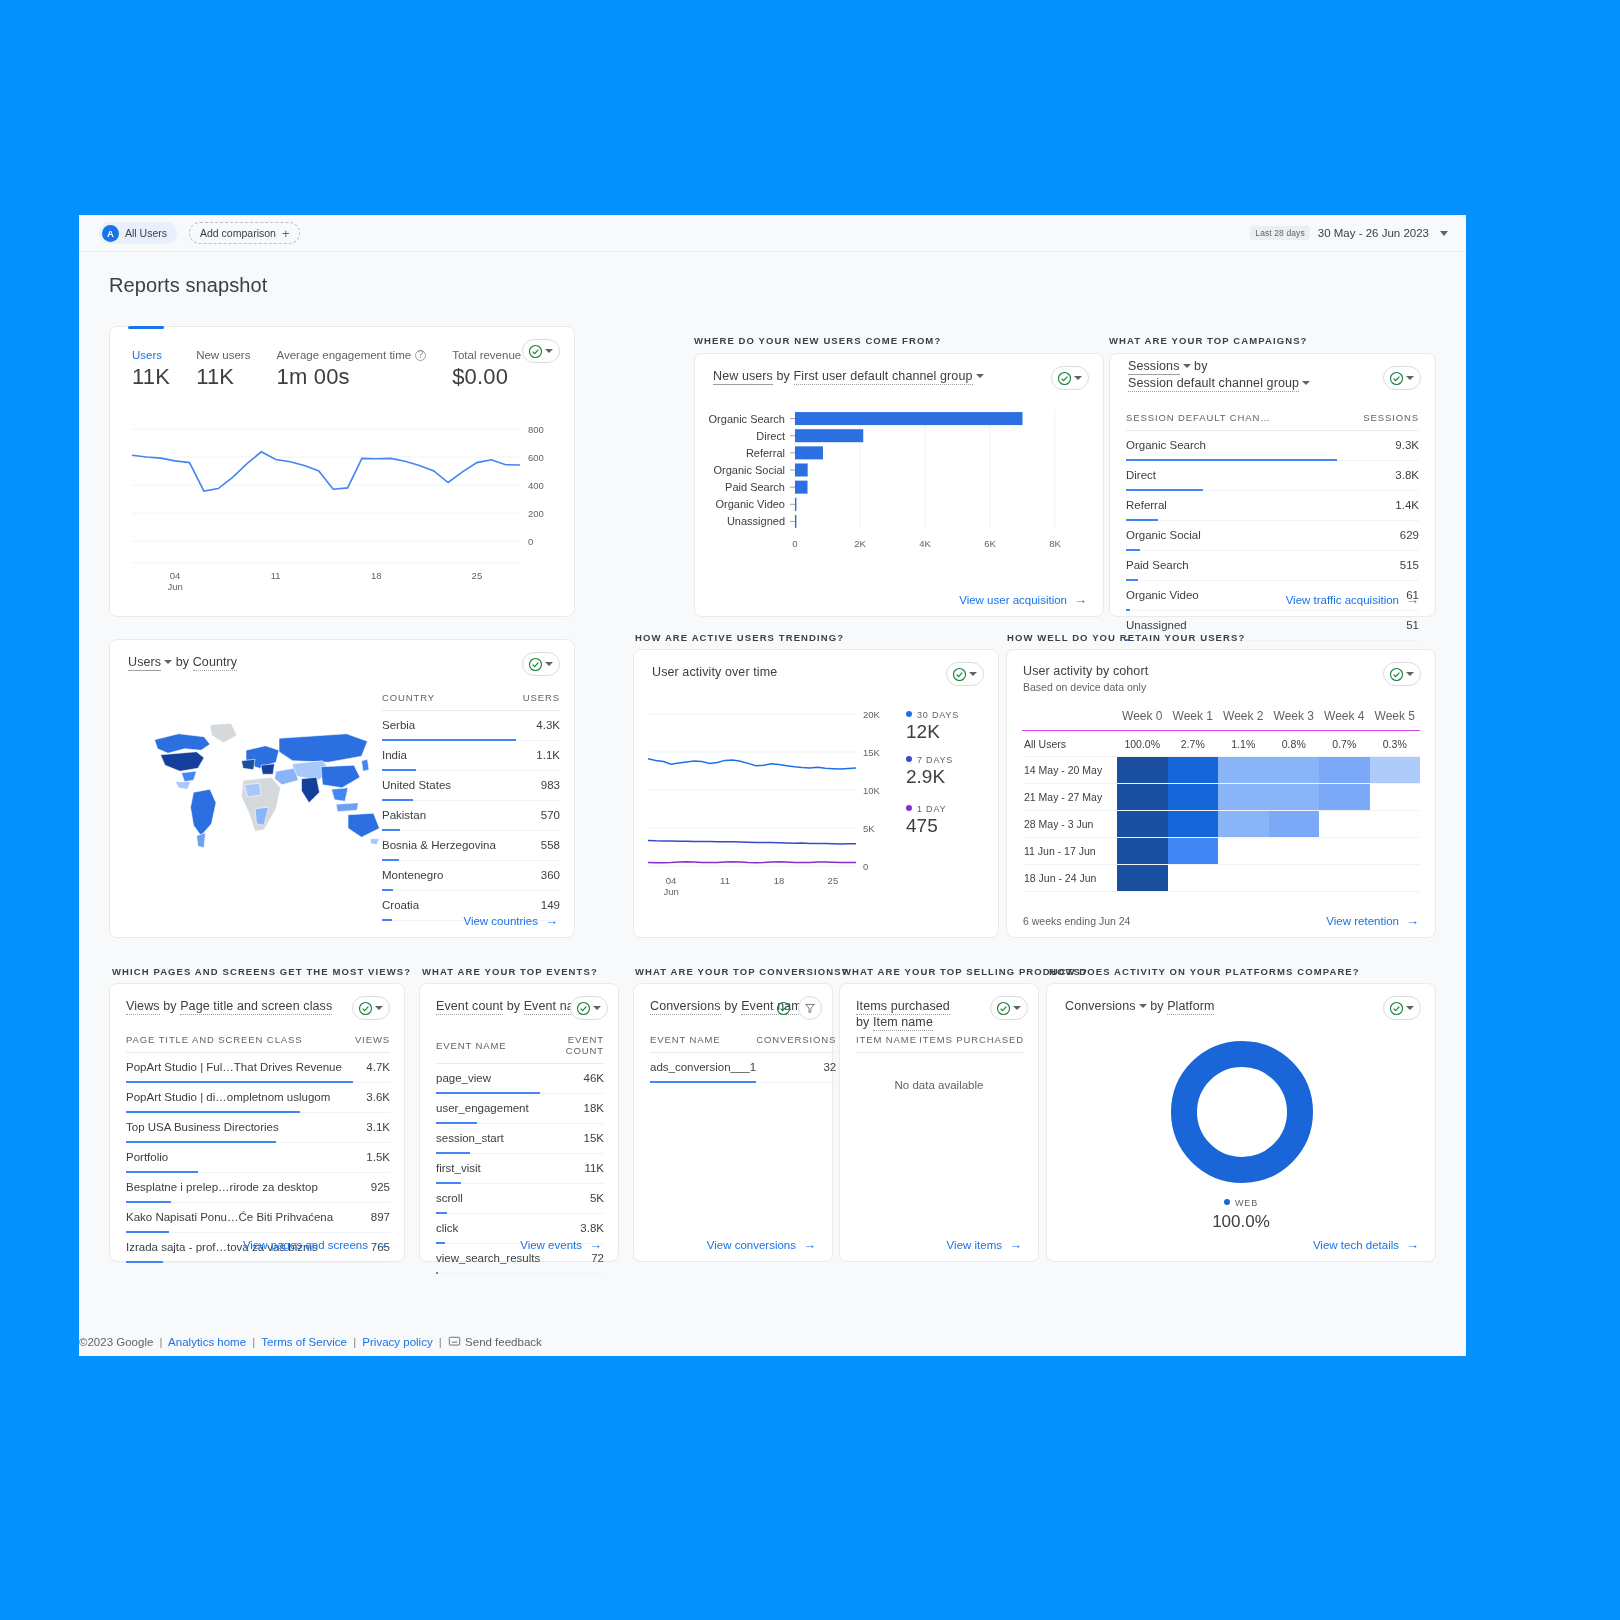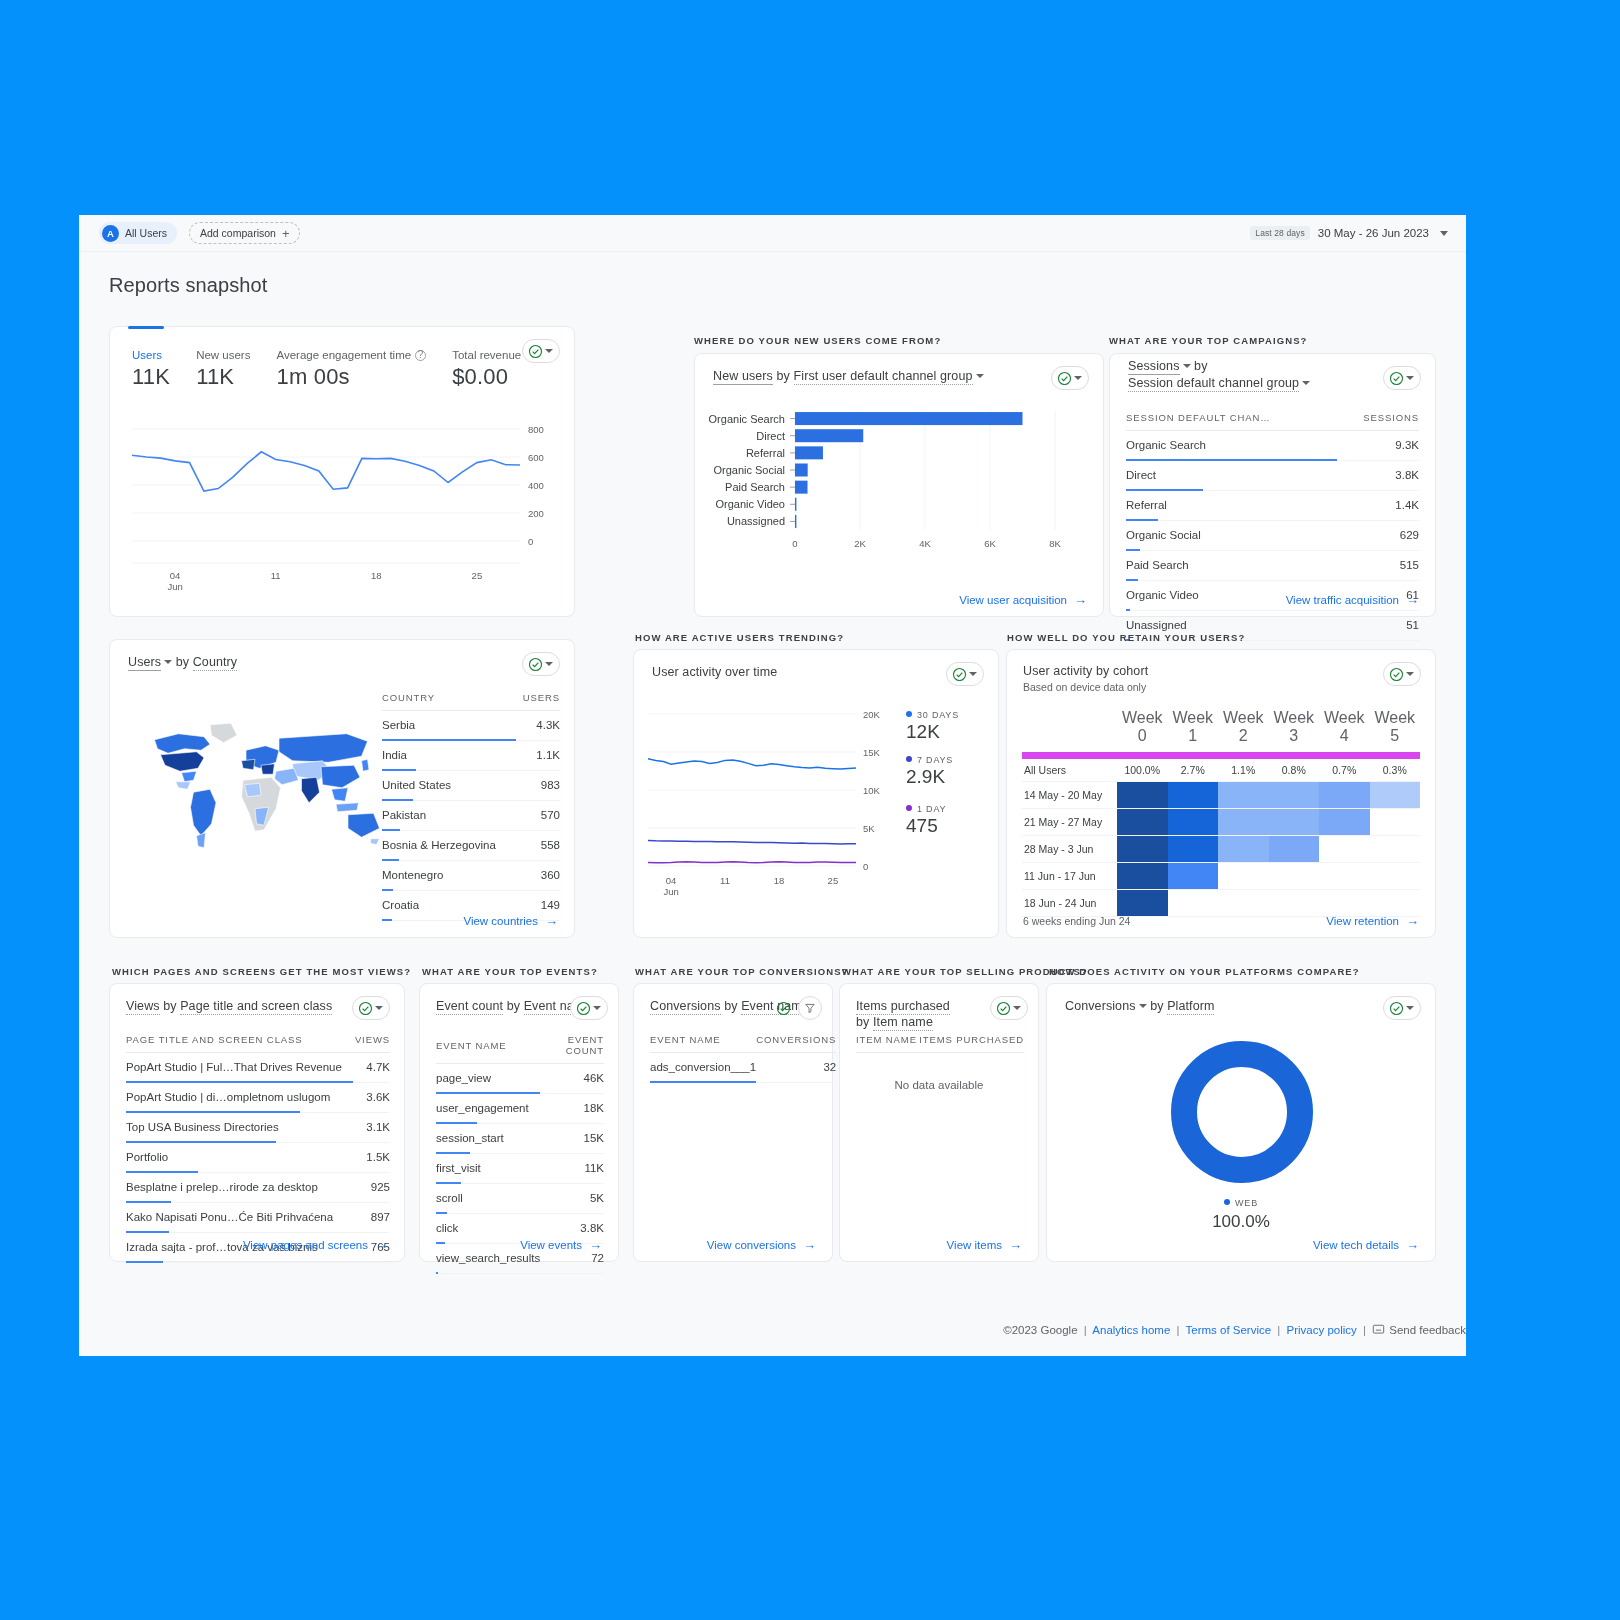--- a/index.html
+++ b/index.html
@@ -145,42 +145,42 @@
   }
   .dtable td.num { text-align: right; }
   .bar-under {
     position: absolute; left: 0; bottom: -1px; height: 2.5px;
     background: #4285f4;
   }
 
   
   .cohort { width: 100%; border-collapse: collapse; }
   .cohort th {
-    font-size: 16px; color: #5f6368; font-weight: 400;
-    text-align: center; padding: 7px 0; border-bottom: 7px solid #d946ef;
+    font-size: 12px; color: #5f6368; font-weight: 400;
+    text-align: center; padding: 7px 0; border-bottom: 1px solid #d946ef;
   }
   .cohort th.lead { text-align: left; }
   .cohort td {
     font-size: 10.5px; color: #3c4043; text-align: center;
     border-bottom: 1px solid #f1f3f4; height: 26px; padding: 0;
   }
   .cohort td.lead { text-align: left; padding-left: 2px; }
   .cell-fill { display: block; width: 100%; height: 26px; }
 
   .legend-dot {
     display: inline-block; width: 6px; height: 6px; border-radius: 50%;
     margin-right: 5px; vertical-align: 1px;
   }
   .trend-label { font-size: 9px; letter-spacing: .8px; color: #5f6368;
                  text-transform: uppercase; }
   .trend-val { font-size: 19px; color: #3c4043; margin-top: 1px; }
 
   .pagefooter {
-    position: absolute; left: 0; right: 0; bottom: 20px;
-    text-align: right; font-size: 11.5px; color: #5f6368;
+    position: absolute; left: 0; right: 0; bottom: 8px;
+    text-align: left; font-size: 11.5px; color: #5f6368;
   }
   .pagefooter a { color: #1a73e8; text-decoration: none; }
   .pagefooter .sep { color: #80868b; margin: 0 3px; }
   .fb-ico { display: inline-block; vertical-align: -2px; margin-right: 4px; }
 </style>
 </head>
 <body>
 
 <div class="stage">
 <div class="window">

